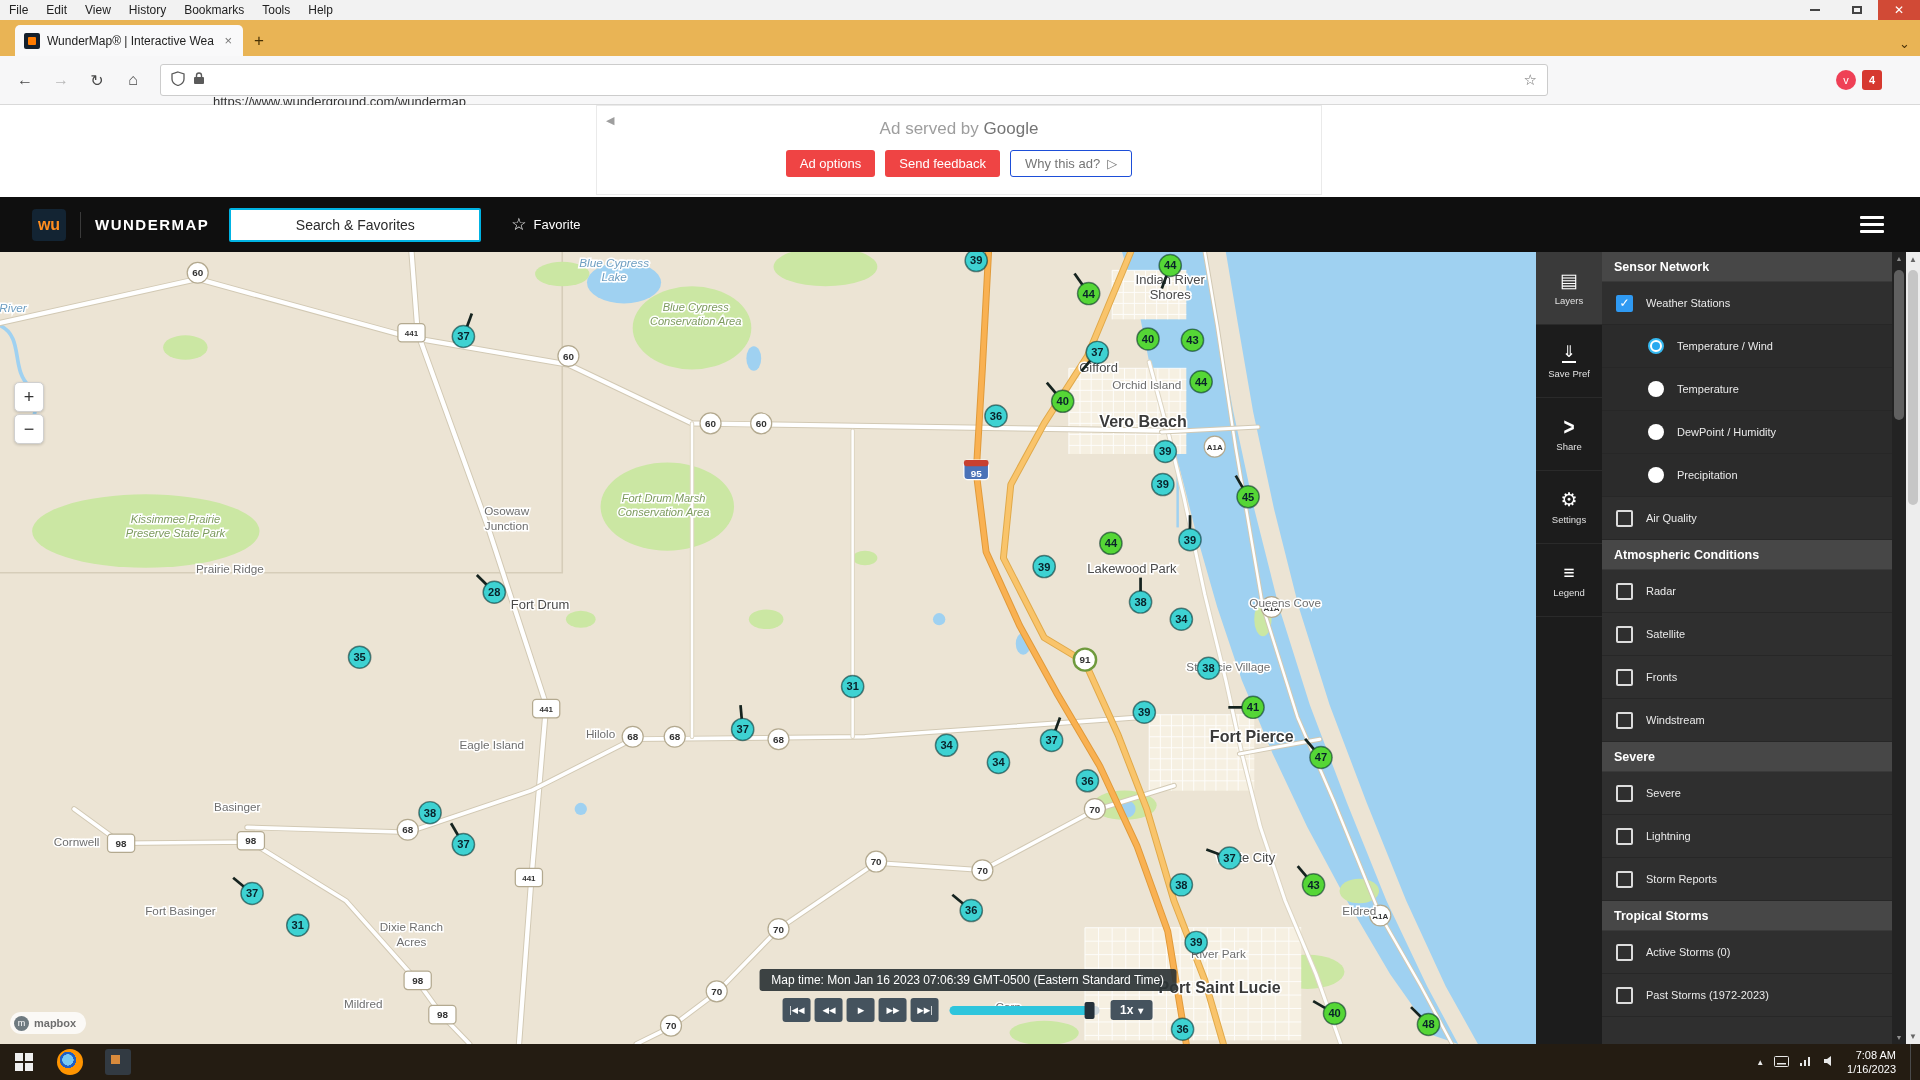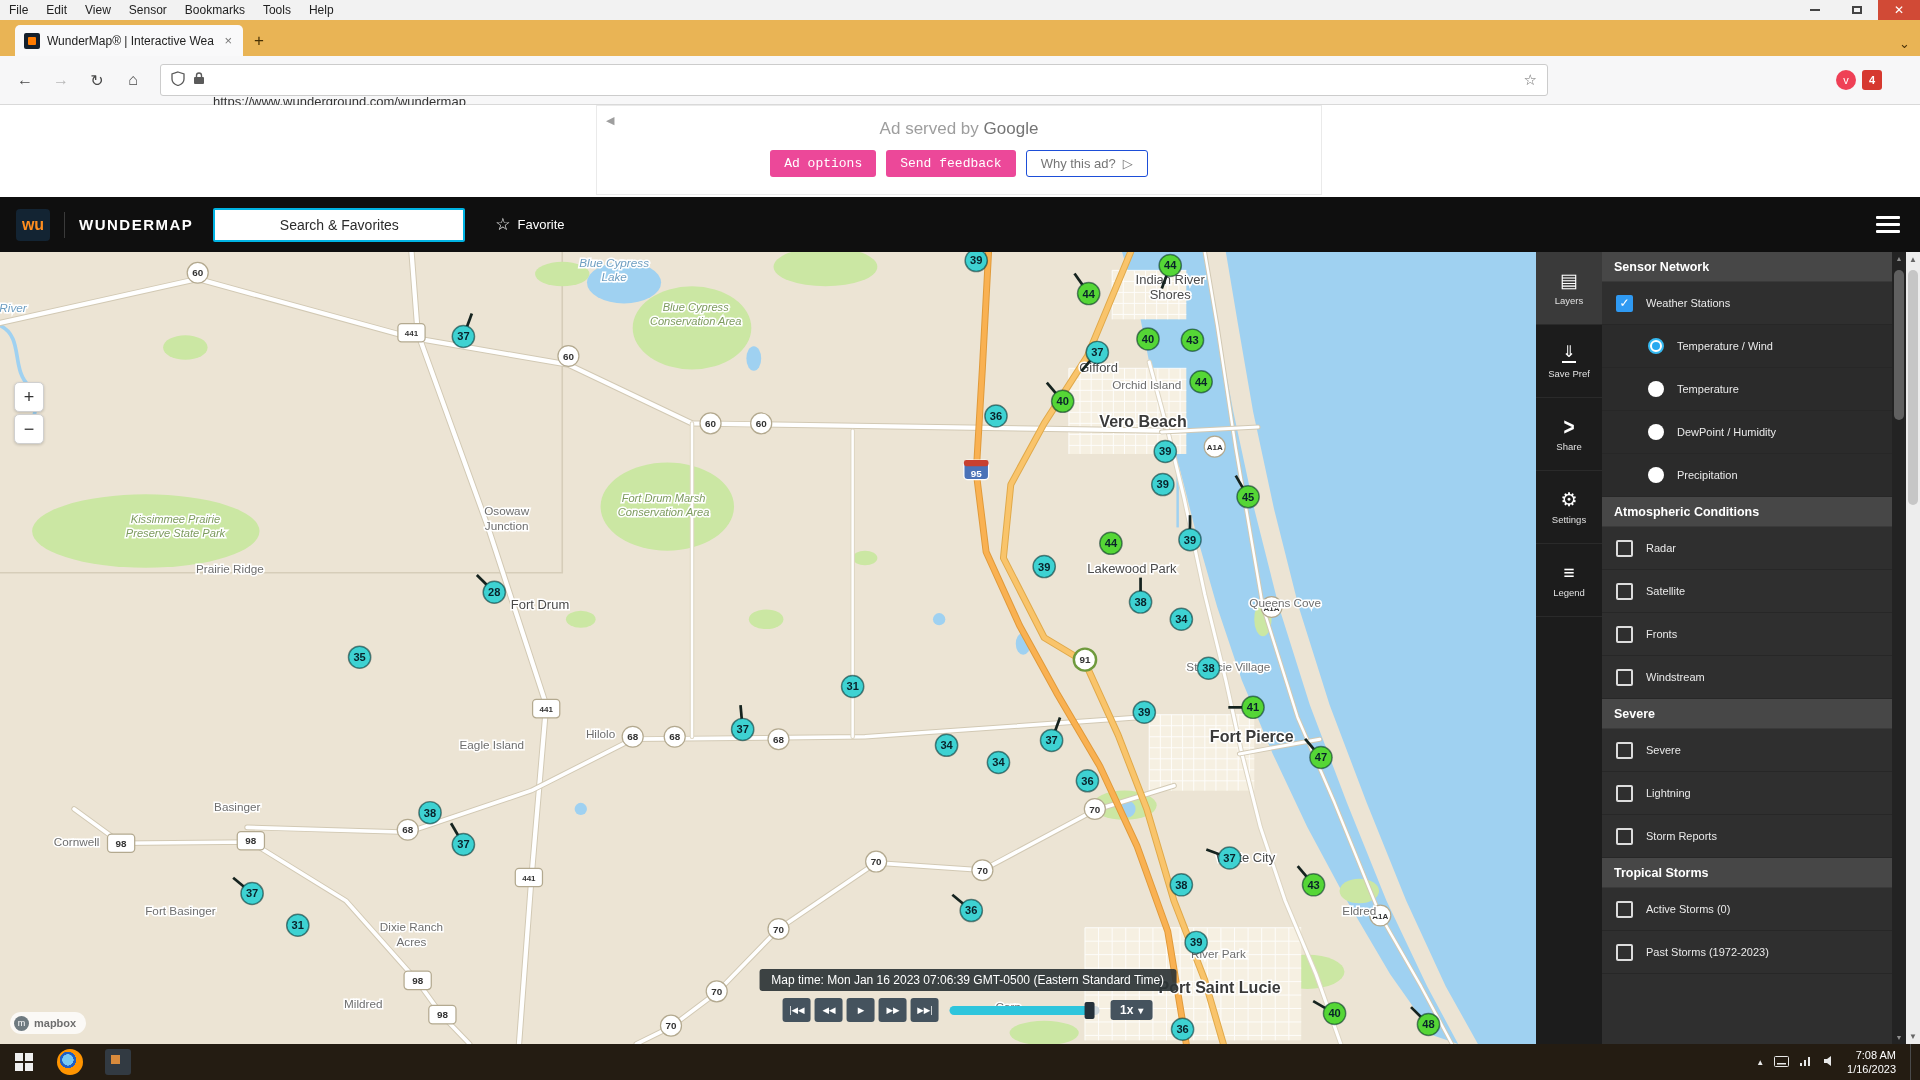--- a/index.html
+++ b/index.html
@@ -35,25 +35,25 @@
   .extbadge{min-width:20px;height:20px;border-radius:3px;background:#d6392f;color:#fff;display:flex;align-items:center;justify-content:center;font-size:11px;font-weight:bold;margin-right:28px;padding:0 3px;}
 
   
   .adstrip{height:92px;background:#fff;position:relative;}
   .adbox{position:absolute;left:596px;top:0;width:726px;height:90px;border:1px solid #eaeaea;background:#fff;}
   .ad-back{position:absolute;left:9px;top:8px;color:#9e9e9e;font-size:11px;}
   .ad-title{text-align:center;margin-top:13px;font-size:17px;color:#9e9e9e;}
   .ad-brand{color:#757575;font-weight:normal;}
   .ad-btns{display:flex;justify-content:center;gap:10px;margin-top:11px;}
   .ad-btn{height:27px;padding:0 14px;border-radius:3px;font-size:13px;display:flex;align-items:center;gap:7px;border:none;font-family:inherit;}
-  .ad-btn.primary{background:#ec4899;color:#fff;font-family:Liberation Mono, monospace;}
+  .ad-btn.primary{background:#ef4444;color:#fff;}
   .ad-btn.ghost{background:#fff;border:1px solid #1d4ed8;color:#757575;}
 
   
-  .wmheader{height:55px;background:#0f0f0f;display:flex;align-items:center;padding:0 16px;gap:14px;}
+  .wmheader{height:55px;background:#0f0f0f;display:flex;align-items:center;padding:0 32px;gap:14px;}
   .wu-logo{width:34px;height:32px;border-radius:4px;background:#132433;color:#ff8e1f;font-weight:bold;font-size:16px;display:flex;align-items:center;justify-content:center;}
   .brand{color:#fff;font-size:15px;font-weight:bold;letter-spacing:1.5px;}
   .hdr-divider{width:1px;height:26px;background:#3a3a3a;}
   .wm-search{width:252px;height:34px;border:2px solid #00b3e3;border-radius:2px;font-size:14px;padding:0 10px;outline:none;color:#222;margin-left:6px;background:#fff;text-align:center;}
   .wm-search::placeholder{color:#2b2b2b;opacity:1;}
   .fav{display:flex;align-items:center;gap:7px;color:#fff;font-size:13px;margin-left:16px;}
   .fav-star{font-size:17px;color:#fff;}
   .wm-burger{margin-left:auto;display:flex;flex-direction:column;gap:4px;padding:4px;}
   .wm-burger span{width:24px;height:3px;background:#fff;border-radius:1px;}
 
@@ -126,21 +126,21 @@
 </head>
 <body>
 
 <div class="screen">
 
   <div class="menubar">
     <div style="display:flex;height:100%">
         <span class="menu-item">File</span>
         <span class="menu-item">Edit</span>
         <span class="menu-item">View</span>
-        <span class="menu-item">Sensor</span>
+        <span class="menu-item">History</span>
         <span class="menu-item">Bookmarks</span>
         <span class="menu-item">Tools</span>
         <span class="menu-item">Help</span>
       </div>
     <div class="win-controls">
       <div class="win-btn">
           <span class="win-min-bar"></span>
         </div>
       <div class="win-btn">
           <span class="win-max-box"></span>
@@ -773,20 +773,24 @@
             <span class="p-label">Temperature</span>
           </div>
           <div class="p-row p-sub">
             <span class="radio"></span>
             <span class="p-label">DewPoint / Humidity</span>
           </div>
           <div class="p-row p-sub">
             <span class="radio"></span>
             <span class="p-label">Precipitation</span>
           </div>
+          <div class="p-row">
+            <span class="checkbox"></span>
+            <span class="p-label">Air Quality</span>
+          </div>
           <div class="p-header">Atmospheric Conditions</div>
           <div class="p-row">
             <span class="checkbox"></span>
             <span class="p-label">Radar</span>
           </div>
           <div class="p-row">
             <span class="checkbox"></span>
             <span class="p-label">Satellite</span>
           </div>
           <div class="p-row">

